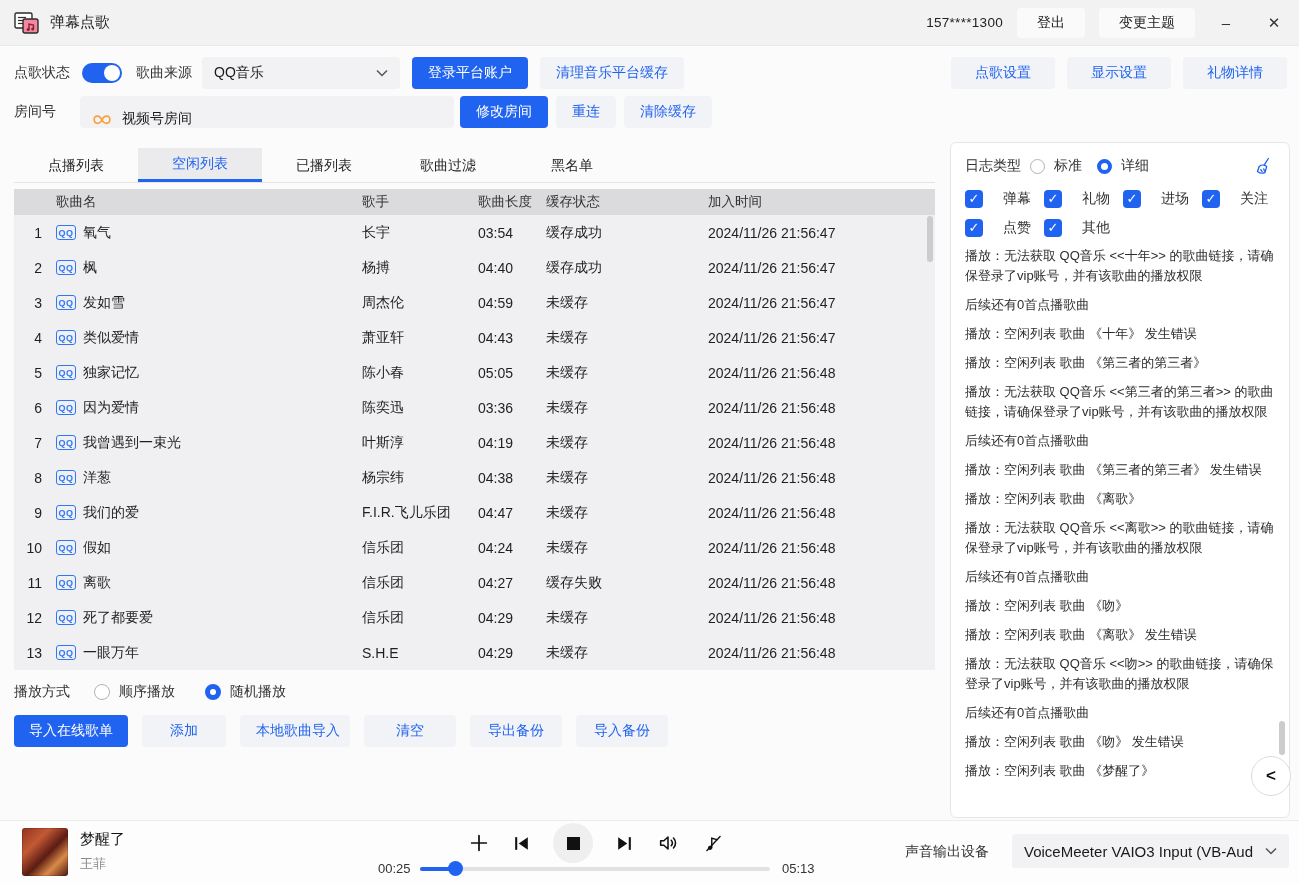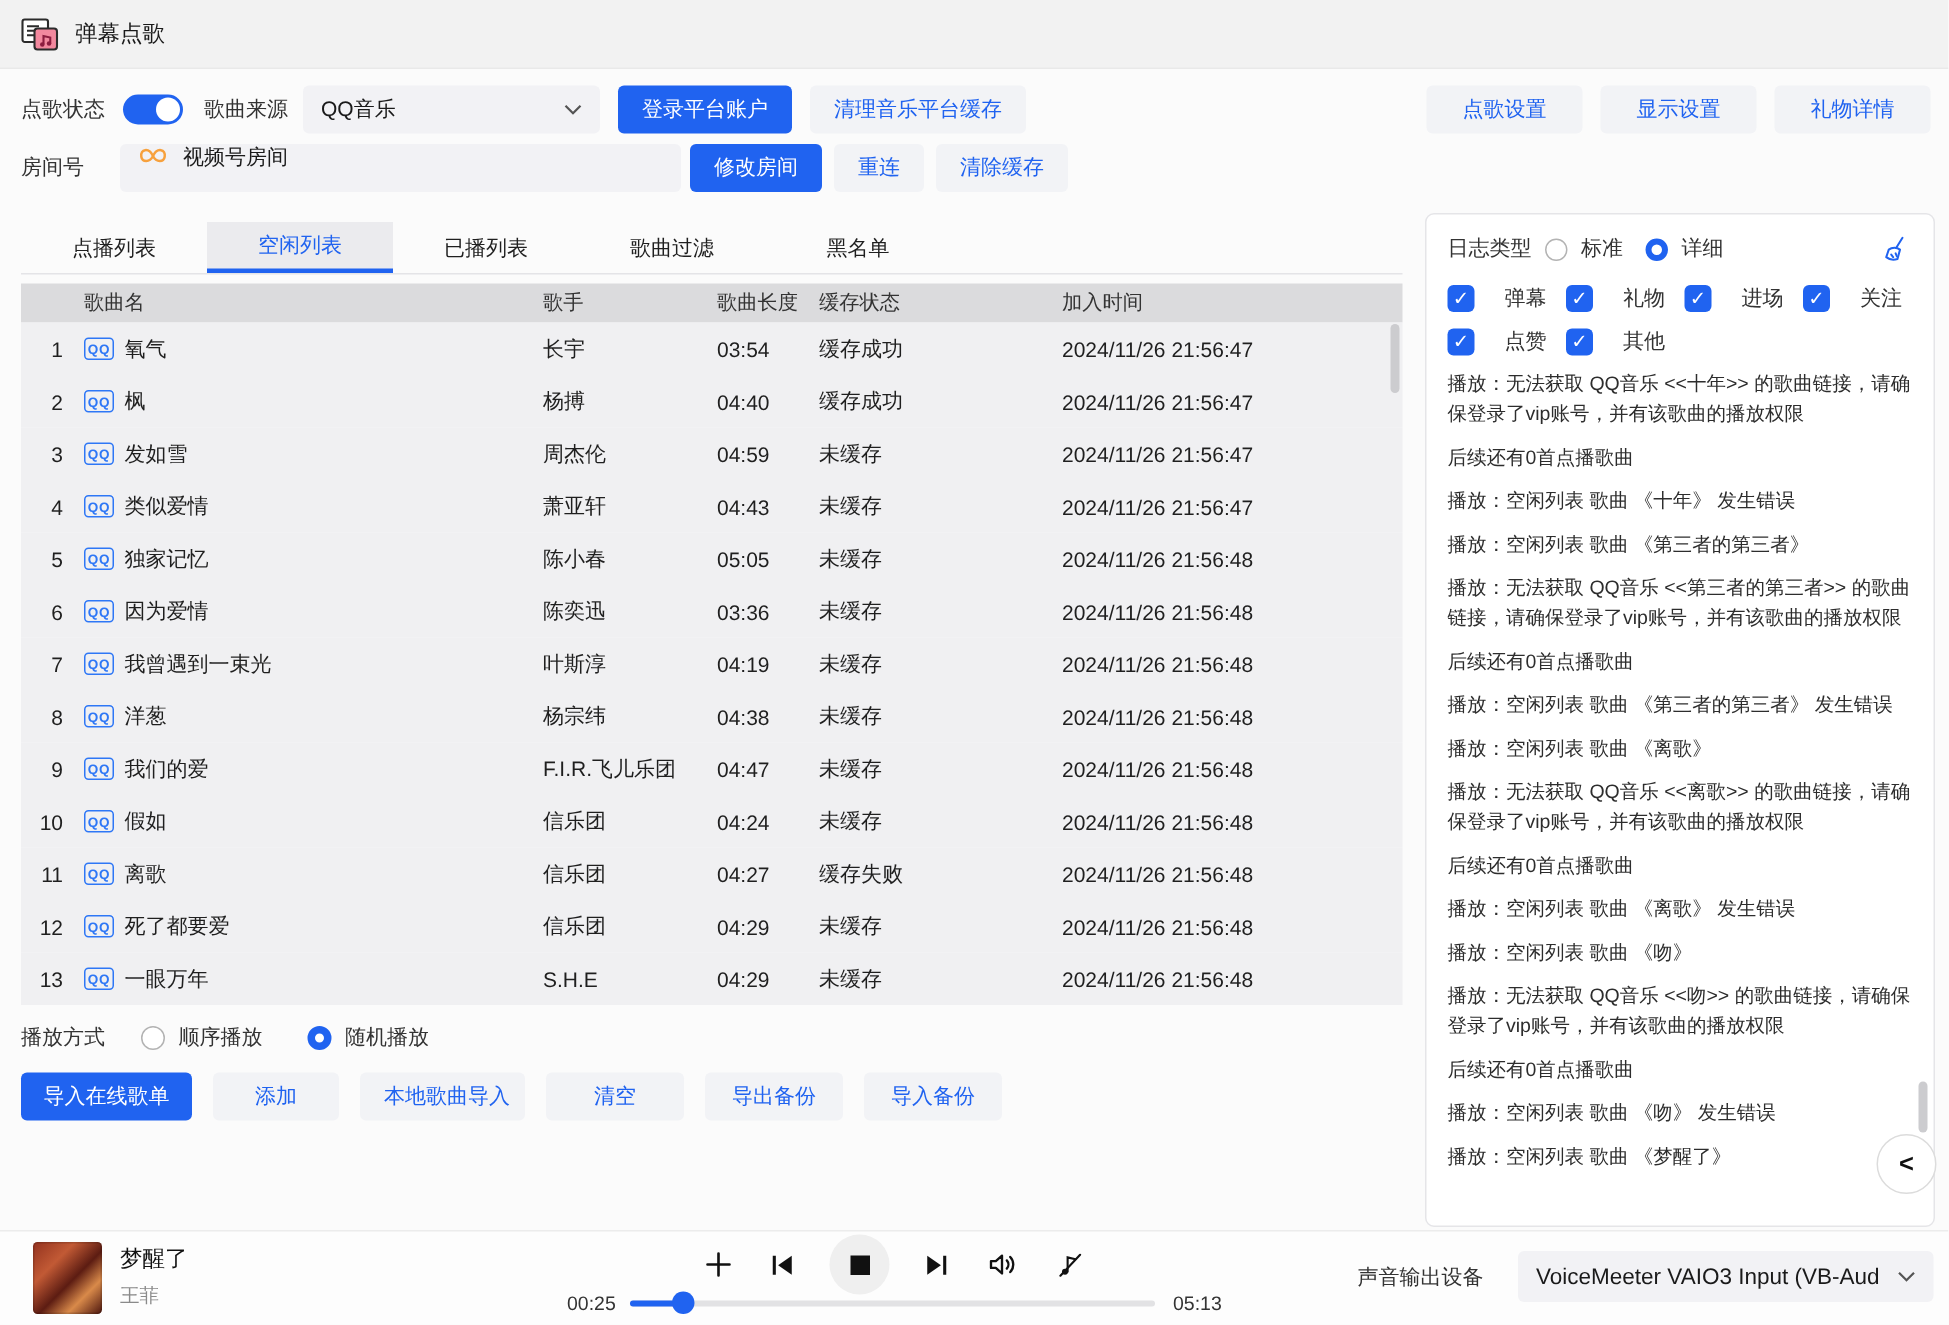--- a/index.html
+++ b/index.html
@@ -29,21 +29,21 @@
   .select .chev { margin-left:auto; padding-left:10px; display:flex; }
   #source-select { width:198px; margin-left:10px; }
   .btn { height:32px; border:none; border-radius:4px; font-size:14px; padding:0 16px;
          cursor:pointer; white-space:nowrap; }
   .btn.primary { background:#2063f0; color:#fff; }
   .btn.light { background:#f2f3f6; color:#2063f0; }
   .row1 .gap { margin-left:12px; }
   .row1-right { margin-left:auto; display:flex; gap:12px; }
   .row1-right .btn { padding:0 24px; }
   .room-input { width:374px; height:32px; background:#f2f2f5; border-radius:4px; display:flex;
-                align-items:flex-start; gap:9px; padding:0 11px; margin-left:24px; font-size:14px; color:#1a1a1a; }
+                align-items:flex-end; gap:9px; padding:0 11px; margin-left:24px; font-size:14px; color:#1a1a1a; }
   .row2 .btn { margin-left:8px; }
   .row2 .btn.primary { margin-left:6px; }
 
   
   .left-panel { position:absolute; left:14px; top:148px; width:921px; }
   .tabs { display:flex; border-bottom:1px solid #e4e4e7; }
   .tab { width:124px; height:34px; line-height:34px; text-align:center; font-size:14px; color:#1f1f1f; cursor:pointer; }
   .tab.active { background:#ebebee; color:#2063f0; border-bottom:3px solid #2063f0; line-height:31px; }
 
   .thead,.trow { display:grid; grid-template-columns:42px 306px 116px 68px 148px 1fr; align-items:center; }
@@ -132,20 +132,27 @@
     <rect x="1" y="2" width="17" height="15" rx="1.5" fill="#fff" stroke="#2b2b2b" stroke-width="1.4"></rect>
     <line x1="4" y1="6.5" x2="12" y2="6.5" stroke="#2b2b2b" stroke-width="1.2"></line>
     <line x1="4" y1="9.5" x2="9" y2="9.5" stroke="#2b2b2b" stroke-width="1.2"></line>
     <line x1="4" y1="12.5" x2="11" y2="12.5" stroke="#2b2b2b" stroke-width="1.2"></line>
     <rect x="9" y="8" width="15" height="14" rx="2" fill="#f2889e" stroke="#2b2b2b" stroke-width="1.4"></rect>
     <path d="M15 18.5 v-5.5 l4.5 1 v4" fill="none" stroke="#8c1d3f" stroke-width="1.4"></path>
     <circle cx="14.2" cy="18.6" r="1.5" fill="#8c1d3f"></circle>
       <circle cx="18.7" cy="18" r="1.5" fill="#8c1d3f"></circle>
   </svg>
   <span class="tb-title">弹幕点歌</span>
+  <div class="tb-right">
+    <span class="tb-account">157****1300</span>
+    <button class="tb-btn">登出</button>
+    <button class="tb-btn">变更主题</button>
+    <button class="win-btn">–</button>
+    <button class="win-btn">✕</button>
+  </div>
 </div>
 
 <div class="row1">
   <span class="lbl">点歌状态</span>
   <div class="toggle">
       <div class="knob"></div>
     </div>
   <span class="lbl">歌曲来源</span>
   <div class="select" id="source-select">
     <span>QQ音乐</span>
@@ -438,22 +445,22 @@
   <p>播放：无法获取 QQ音乐 &lt;&lt;十年&gt;&gt; 的歌曲链接，请确保登录了vip账号，并有该歌曲的播放权限</p>
       <p>后续还有0首点播歌曲</p>
       <p>播放：空闲列表 歌曲 《十年》 发生错误</p>
       <p>播放：空闲列表 歌曲 《第三者的第三者》</p>
       <p>播放：无法获取 QQ音乐 &lt;&lt;第三者的第三者&gt;&gt; 的歌曲链接，请确保登录了vip账号，并有该歌曲的播放权限</p>
       <p>后续还有0首点播歌曲</p>
       <p>播放：空闲列表 歌曲 《第三者的第三者》 发生错误</p>
       <p>播放：空闲列表 歌曲 《离歌》</p>
       <p>播放：无法获取 QQ音乐 &lt;&lt;离歌&gt;&gt; 的歌曲链接，请确保登录了vip账号，并有该歌曲的播放权限</p>
       <p>后续还有0首点播歌曲</p>
+      <p>播放：空闲列表 歌曲 《吻》</p>
       <p>播放：空闲列表 歌曲 《离歌》 发生错误</p>
-      <p>播放：空闲列表 歌曲 《吻》</p>
       <p>播放：无法获取 QQ音乐 &lt;&lt;吻&gt;&gt; 的歌曲链接，请确保登录了vip账号，并有该歌曲的播放权限</p>
       <p>后续还有0首点播歌曲</p>
       <p>播放：空闲列表 歌曲 《吻》 发生错误</p>
       <p>播放：空闲列表 歌曲 《梦醒了》</p>
     </div>
 
   <div class="vthumb" id="log-thumb"></div>
 </div>
 
 <button class="collapse-btn">&lt;</button>

